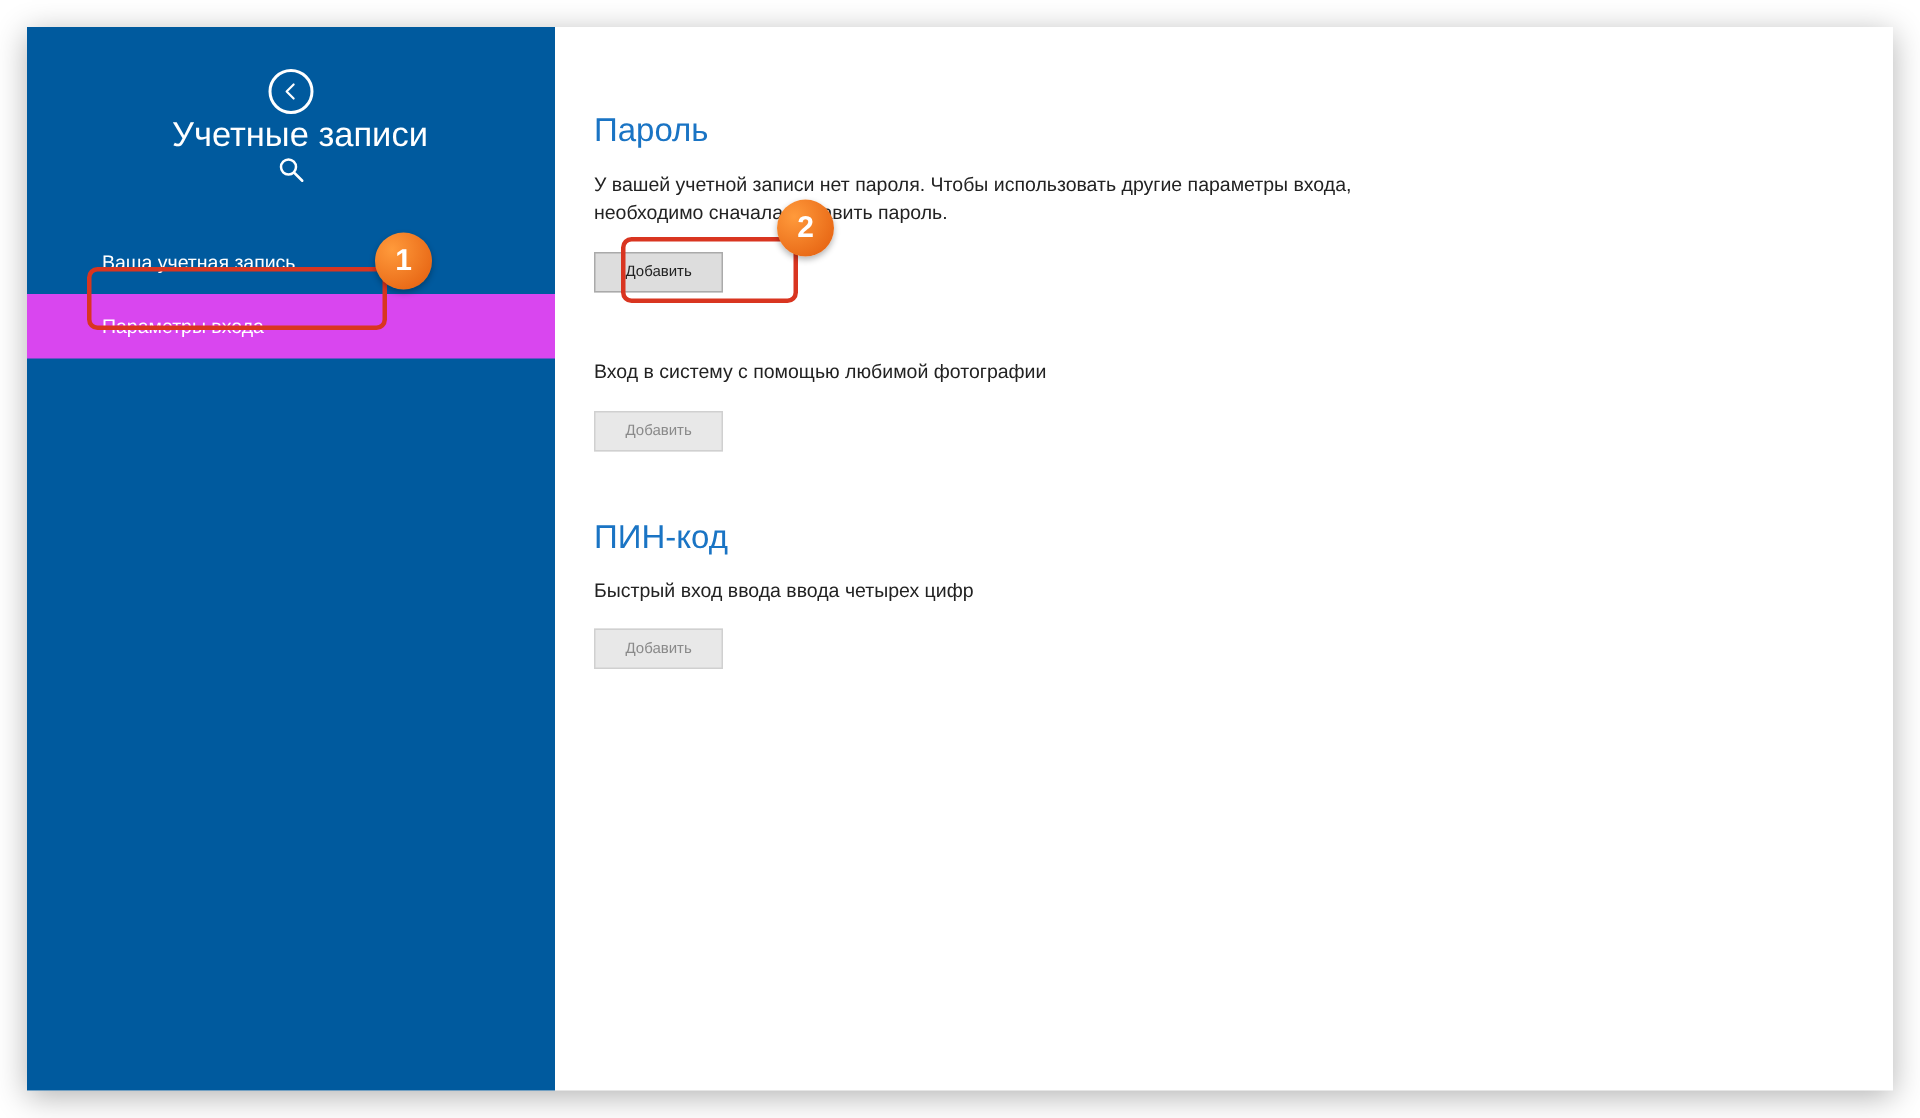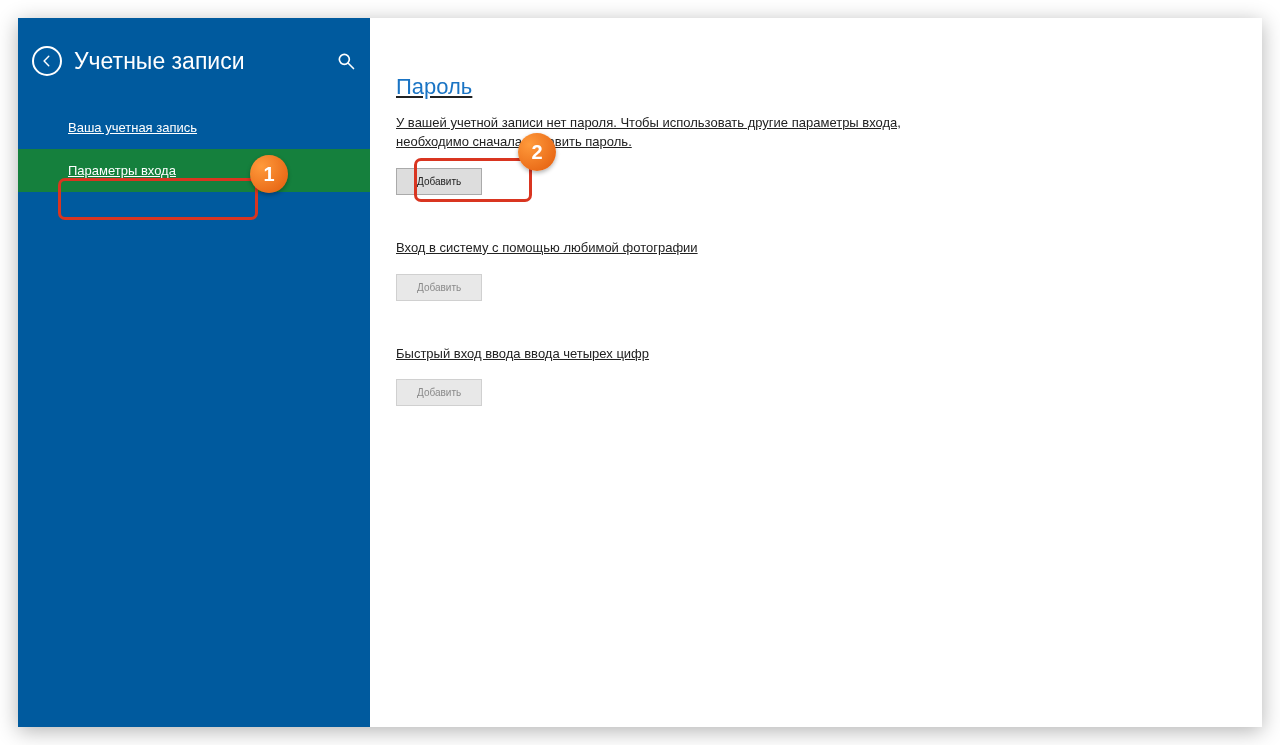--- a/index.html
+++ b/index.html
@@ -28,20 +28,21 @@
       background: #005a9e;
       color: #fff;
       padding-top: 18px;
       flex-shrink: 0;
     }
     .sidebar-header {
       display: flex;
       align-items: center;
       padding: 10px 14px 26px 14px;
       position: relative;
+      flex-direction: column;
     }
     .back-circle {
       width: 30px;
       height: 30px;
       border: 2px solid #fff;
       border-radius: 50%;
       display: flex;
       align-items: center;
       justify-content: center;
       cursor: pointer;
@@ -52,29 +53,29 @@
       font-size: 23px;
       font-weight: 300;
       margin-left: 12px;
       flex: 1;
     }
     .search-icon {
       width: 20px;
       height: 20px;
       cursor: pointer;
     }
-    .nav-list { list-style: none; margin-top: 4px; text-decoration: underline; }
+    .nav-list { list-style: none; margin-top: 4px; }
     .nav-item {
       padding: 14px 14px 14px 50px;
       font-size: 13px;
       cursor: pointer;
       position: relative;
     }
     .nav-item.active {
-      background: #15803d;
+      background: #d946ef;
     }
     .highlight-box {
       position: absolute;
       border: 3px solid #d93520;
       border-radius: 7px;
       pointer-events: none;
     }
     .highlight-1 {
       left: 40px;
       top: 160px;
@@ -95,21 +96,20 @@
       justify-content: center;
       box-shadow: 0 2px 4px rgba(0,0,0,0.3);
       pointer-events: none;
     }
     .badge-1 { left: 232px; top: 137px; }
     .badge-2 { left: 500px; top: 115px; }
     .content {
       flex: 1;
       padding: 56px 52px 20px 26px;
       color: #222;
-      text-decoration: underline;
     }
     .section { margin-bottom: 44px; }
     .section-title {
       color: #1a74c4;
       font-size: 22px;
       font-weight: 400;
       margin-bottom: 14px;
     }
     .section-desc {
       font-size: 13px;
@@ -173,20 +173,21 @@
       <p class="section-desc">У вашей учетной записи нет пароля. Чтобы использовать другие параметры входа, необходимо сначала добавить пароль.</p>
       <button class="btn">Добавить</button>
     </section>
 
     <section class="section">
       <p class="section-desc">Вход в систему с помощью любимой фотографии</p>
       <button class="btn disabled">Добавить</button>
     </section>
 
     <section class="section">
+      <h2 class="section-title">ПИН-код</h2>
       <p class="section-desc">Быстрый вход ввода ввода четырех цифр</p>
       <button class="btn disabled">Добавить</button>
     </section>
   </main>
 
   <div class="highlight-box highlight-1"></div>
   <div class="badge badge-1">1</div>
   <div class="highlight-box highlight-2"></div>
   <div class="badge badge-2">2</div>
 

